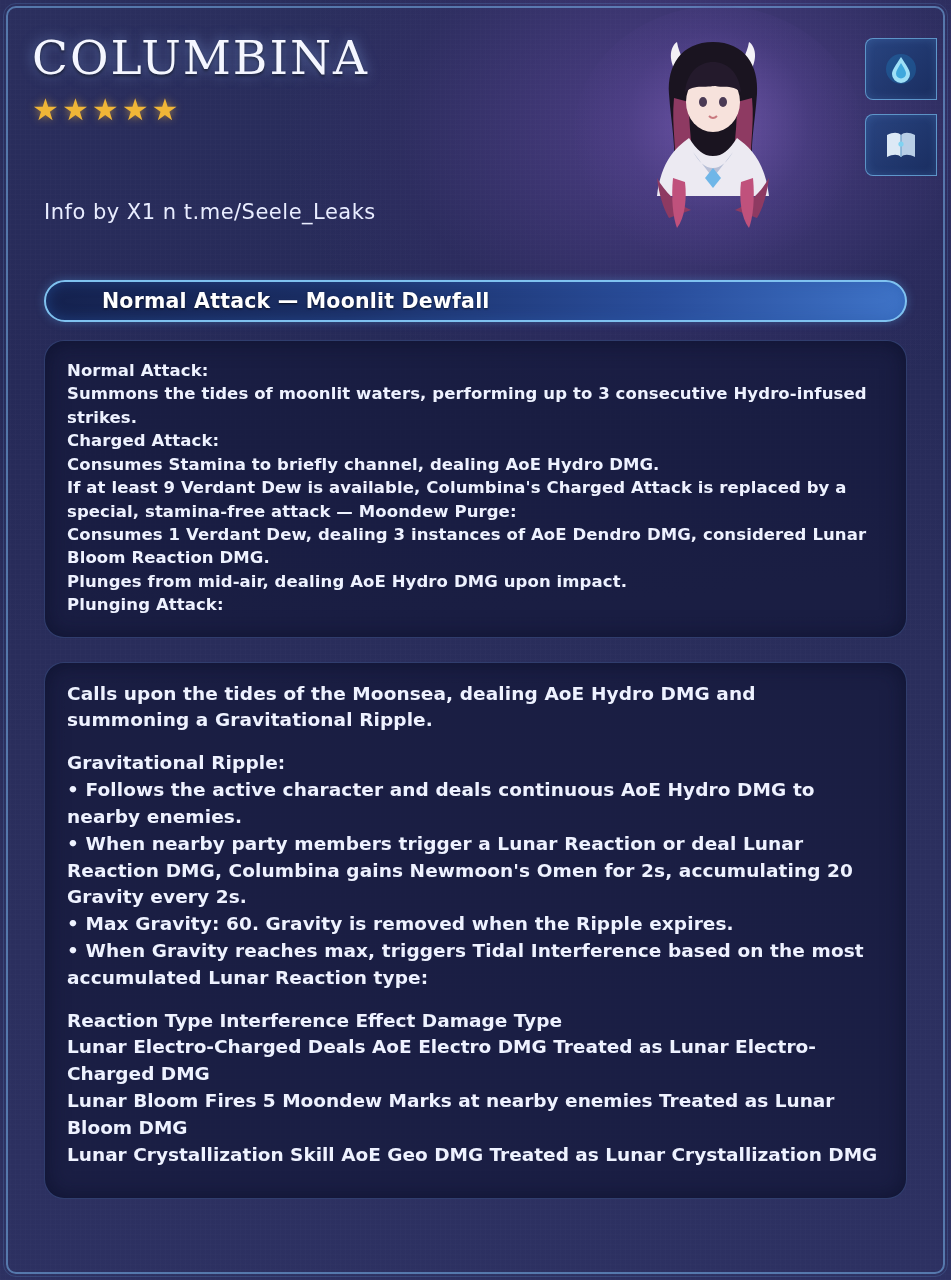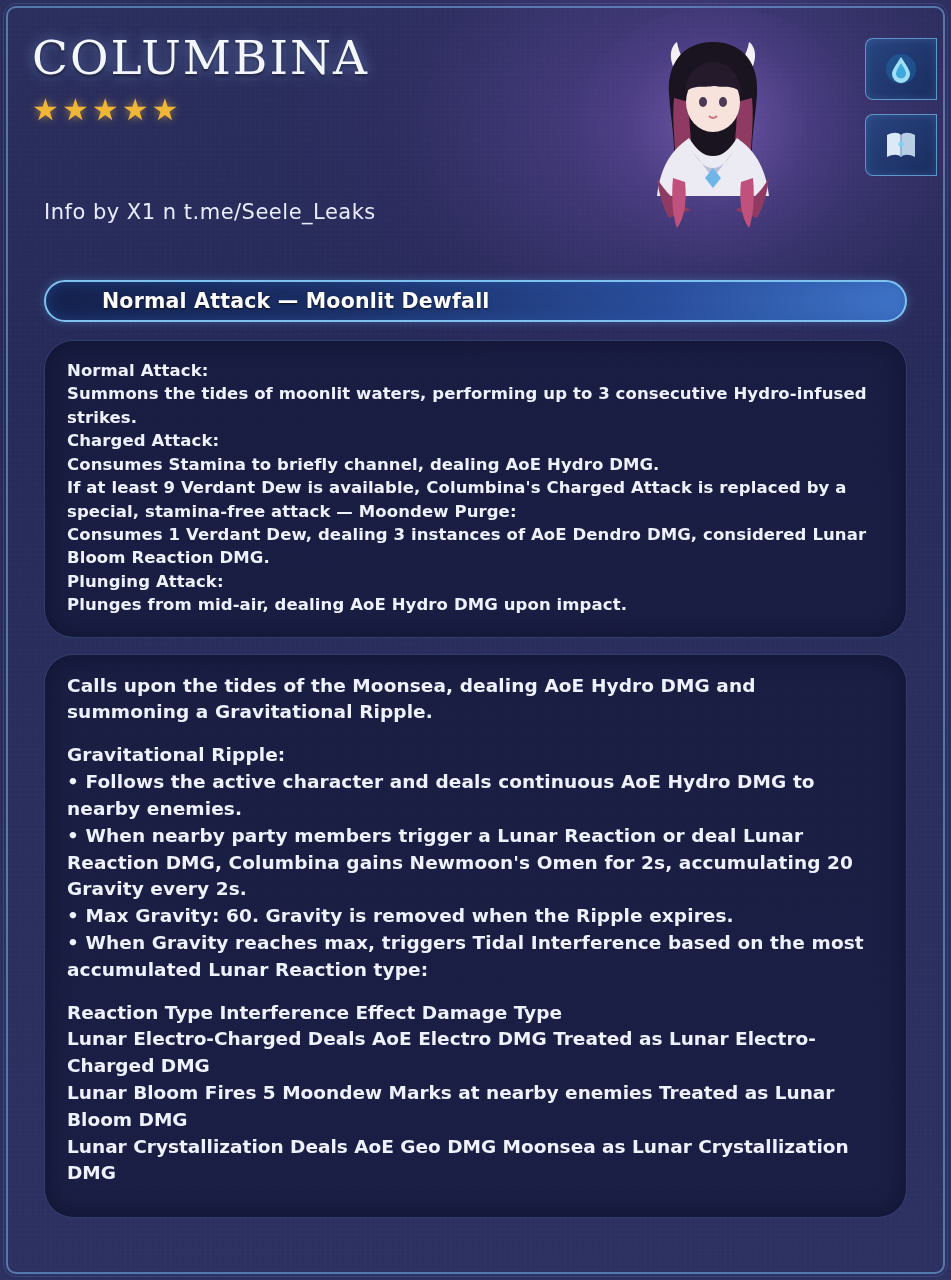--- a/index.html
+++ b/index.html
@@ -148,23 +148,23 @@
     font-weight: bold;
     color: #ffffff;
     letter-spacing: 0.2px;
     text-shadow: 0 1px 2px rgba(0,0,0,0.65);
     margin-left: 36px;
   }
 
   .talent-body {
     background: rgba(22,26,60,0.78);
     border: 1px solid rgba(90,120,190,0.35);
-    border-radius: 29px;
+    border-radius: 20px;
     padding: 18px 22px 20px 22px;
-    margin-bottom: 16px;
+    margin-bottom: 24px;
     box-shadow: inset 0 0 22px rgba(10,14,40,0.7);
   }
 
   .line {
     font-size: 16.5px;
     font-weight: bold;
     color: #eef2ff;
     line-height: 1.42;
     letter-spacing: 0.1px;
   }
@@ -258,35 +258,35 @@
       <span>Normal Attack — Moonlit Dewfall</span>
     </div>
 
     <div class="talent-body">
       <div class="line">Normal Attack:</div>
       <div class="line">Summons the tides of moonlit waters, performing up to 3 consecutive Hydro-infused strikes.</div>
       <div class="line">Charged Attack:</div>
       <div class="line">Consumes Stamina to briefly channel, dealing AoE Hydro DMG.</div>
       <div class="line">If at least 9 Verdant Dew is available, Columbina's Charged Attack is replaced by a special, stamina-free attack — Moondew Purge:</div>
       <div class="line">Consumes 1 Verdant Dew, dealing 3 instances of AoE Dendro DMG, considered Lunar Bloom Reaction DMG.</div>
+      <div class="line">Plunges from mid-air, dealing AoE Hydro DMG upon impact.</div>
       <div class="line">Plunging Attack:</div>
-      <div class="line">Plunges from mid-air, dealing AoE Hydro DMG upon impact.</div>
     </div>
 
 
     <div class="talent-body">
       <div class="line big">Calls upon the tides of the Moonsea, dealing AoE Hydro DMG and summoning a Gravitational Ripple.</div>
       <div class="spacer"></div>
       <div class="line big">Gravitational Ripple:</div>
       <div class="line big">• Follows the active character and deals continuous AoE Hydro DMG to nearby enemies.</div>
       <div class="line big">• When nearby party members trigger a Lunar Reaction or deal Lunar Reaction DMG, Columbina gains Newmoon's Omen for 2s, accumulating 20 Gravity every 2s.</div>
       <div class="line big">• Max Gravity: 60. Gravity is removed when the Ripple expires.</div>
       <div class="line big">• When Gravity reaches max, triggers Tidal Interference based on the most accumulated Lunar Reaction type:</div>
       <div class="spacer"></div>
       <div class="table-line">Reaction Type  Interference Effect  Damage Type</div>
       <div class="table-line">Lunar Electro-Charged  Deals AoE Electro DMG  Treated as Lunar Electro-Charged DMG</div>
       <div class="table-line">Lunar Bloom  Fires 5 Moondew Marks at nearby enemies  Treated as Lunar Bloom DMG</div>
-      <div class="table-line">Lunar Crystallization  Deals AoE Geo DMG  Moonsea as Lunar Crystallization DMG</div>
+      <div class="table-line">Lunar Crystallization  Skill AoE Geo DMG  Treated as Lunar Crystallization DMG</div>
       <div class="scroll-cut"></div>
     </div>
 
   </div>
 </div>
 
 </body></html>

